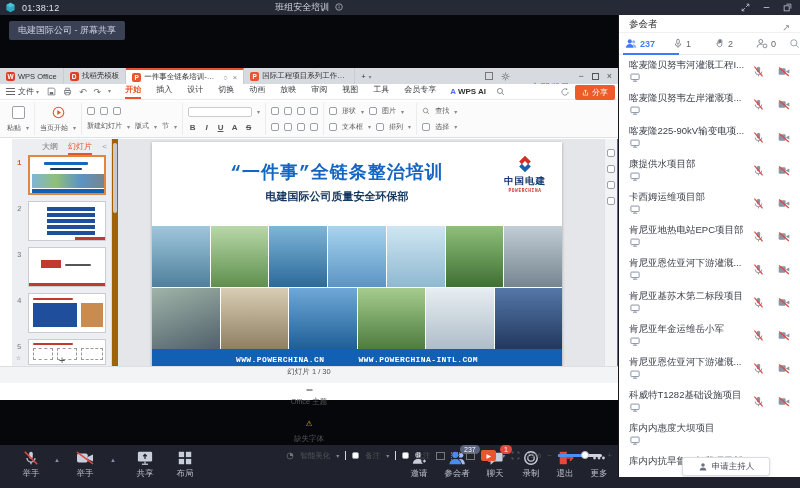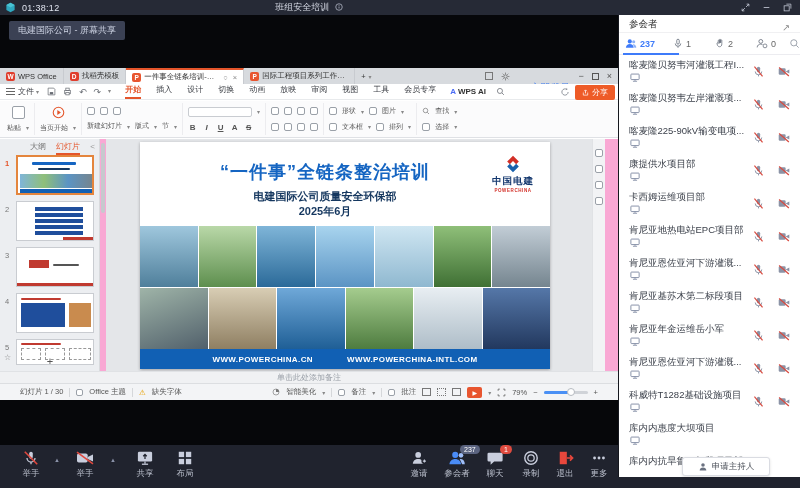--- a/index.html
+++ b/index.html
@@ -46,21 +46,21 @@
             display:flex; align-items:stretch; padding:2px 2px; font-size:7px; color:#555; }
   .rg { display:flex; flex-direction:column; justify-content:space-around; padding:1px 5px; border-right:1px solid #ececef; gap:1px; }
   .rrow { display:flex; align-items:center; gap:5px; white-space:nowrap; }
   .ric { width:11px; height:11px; border:1px solid #9aa0a8; border-radius:2px; display:inline-block; background:#fff; }
   .ric.sm { width:8px; height:8px; }
   .fontbox { width:64px; height:10px; border:1px solid #c9ccd1; border-radius:2px; background:#fff; }
   .blet { font-weight:bold; font-size:8px; color:#555; width:9px; text-align:center; }
   .carr { color:#888; font-size:6px; }
 
   
-  .wps-main { position:absolute; left:0; top:71px; width:100%; height:232px; background:#f9a8d4; }
+  .wps-main { position:absolute; left:12px; top:71px; width:100%; height:232px; background:#a16207;font-family:Liberation Mono, monospace; }
   .thumbs { position:absolute; left:0; top:0; width:100px; height:100%; background:#eceef1; border-right:1px solid #d8dadd; }
   .thumbtabs { display:flex; gap:10px; font-size:8px; color:#777; padding:2px 0 2px 30px; }
   .thumbtabs .on { color:#e4552b; border-bottom:2px solid #e4552b; padding-bottom:1px; }
   .collapse { position:absolute; right:4px; top:3px; color:#999; font-size:8px; }
   .thumb { position:absolute; left:16px; width:78px; height:40px; background:#fff; border:1px solid #c9ccd1; overflow:hidden; }
   .thumb.sel { border:2px solid #e4853d; }
   .tnum { position:absolute; left:5px; font-size:7.5px; color:#777; }
   .tnum.sel { color:#e4552b; font-weight:bold; }
   .addslide { position:absolute; left:0; width:100px; text-align:center; bottom:4px; color:#555; font-size:11px; }
   .tscroll { position:absolute; left:101px; top:4px; width:4px; height:70px; background:#c6c9ce; border-radius:2px; }
@@ -84,22 +84,22 @@
   .p5 { background:linear-gradient(180deg,#cfe6f2,#8fb8d0);} .p6{ background:linear-gradient(180deg,#8fbf79,#3f7034);}
   .p7 { background:linear-gradient(180deg,#c2cdd6,#75858f);} .p8{ background:linear-gradient(160deg,#9fb4a8,#51606b);}
   .p9 { background:linear-gradient(180deg,#d8cdb4,#8f7f62);} .p10{background:linear-gradient(180deg,#6fa8d8,#1f5f96);}
   .p11{ background:linear-gradient(180deg,#a5cc8e,#4e7c3f);} .p12{background:linear-gradient(180deg,#e8eef2,#aebdc8);}
   .p13{ background:linear-gradient(180deg,#5577a8,#22385e);}
   .s-bar { position:absolute; left:0; top:207px; width:410px; height:20px; background:#1160b4; color:#fff; font-weight:bold;
            font-size:8px; display:flex; gap:34px; align-items:center; justify-content:center; letter-spacing:.4px; }
 
   .notes { position:absolute; left:0; top:303px; width:100%; height:12px; background:#f0f1f3; border-top:1px solid #e0e2e5;
            text-align:center; color:#9aa0a8; font-size:8px; line-height:12px; }
-  .statusbar { position:absolute; left:0; top:315px; width:100%; height:17px; background:#f3f4f6; border-top:1px solid #dcdee1;
-               display:flex; align-items:center; font-size:7.5px; color:#555; padding:0 20px; gap:6px; }
+  .statusbar { position:absolute; left:0; top:298px; width:100%; height:17px; background:#f3f4f6; border-top:1px solid #dcdee1;
+               display:flex; align-items:center; font-size:7.5px; color:#555; padding:0 6px; gap:6px;flex-direction:column; }
   .sb-sep { width:1px; height:9px; background:#d5d7da; }
   .sb-right { margin-left:auto; display:flex; align-items:center; gap:6px; }
   .viewico { width:9px; height:8px; border:1px solid #777; display:inline-block; }
   .playbtn { width:15px; height:11px; background:#e8552f; border-radius:2px; color:#fff; font-size:6px; display:inline-flex; align-items:center; justify-content:center; }
   .ztrack { width:44px; height:3px; background:#d0d3d8; border-radius:2px; position:relative; }
   .zfill { position:absolute; left:0; top:0; height:3px; width:26px; background:#4a90f5; border-radius:2px; }
   .zknob { position:absolute; left:23px; top:-3px; width:8px; height:8px; border-radius:50%; background:#fff; border:1px solid #b6bac0; }
 
   
   .mt-line { position:absolute; background:#1f4e9c; }
@@ -399,21 +399,20 @@
           <div class="abs" style="left:52px;top:8px;width:22px;height:12px;border:1px dashed #999"></div>
         </div>
         <div class="addslide">+</div>
       </div>
       <div class="tscroll"></div>
 
       <div class="canvas">
         <div class="slide">
           <div class="s-title">“一件事”全链条整治培训</div>
           <div class="s-org">电建国际公司质量安全环保部</div>
-          <div class="s-date">2025年6月</div>
           <div class="s-logo">
             <svg width="20" height="20" viewBox="0 0 24 24" style="margin:0 auto">
               <path d="M12 2l7 7-3.2 3.2L12 8.4 8.2 12.2 5 9z" fill="#d22f27"></path>
               <path d="M12 22l-7-7 3.2-3.2 3.8 3.8 3.8-3.8L19 15z" fill="#1961ac"></path>
             </svg>
             <div class="cn">中国电建</div>
             <div class="en">POWERCHINA</div>
           </div>
           <div class="collage">
             <div class="crow">

